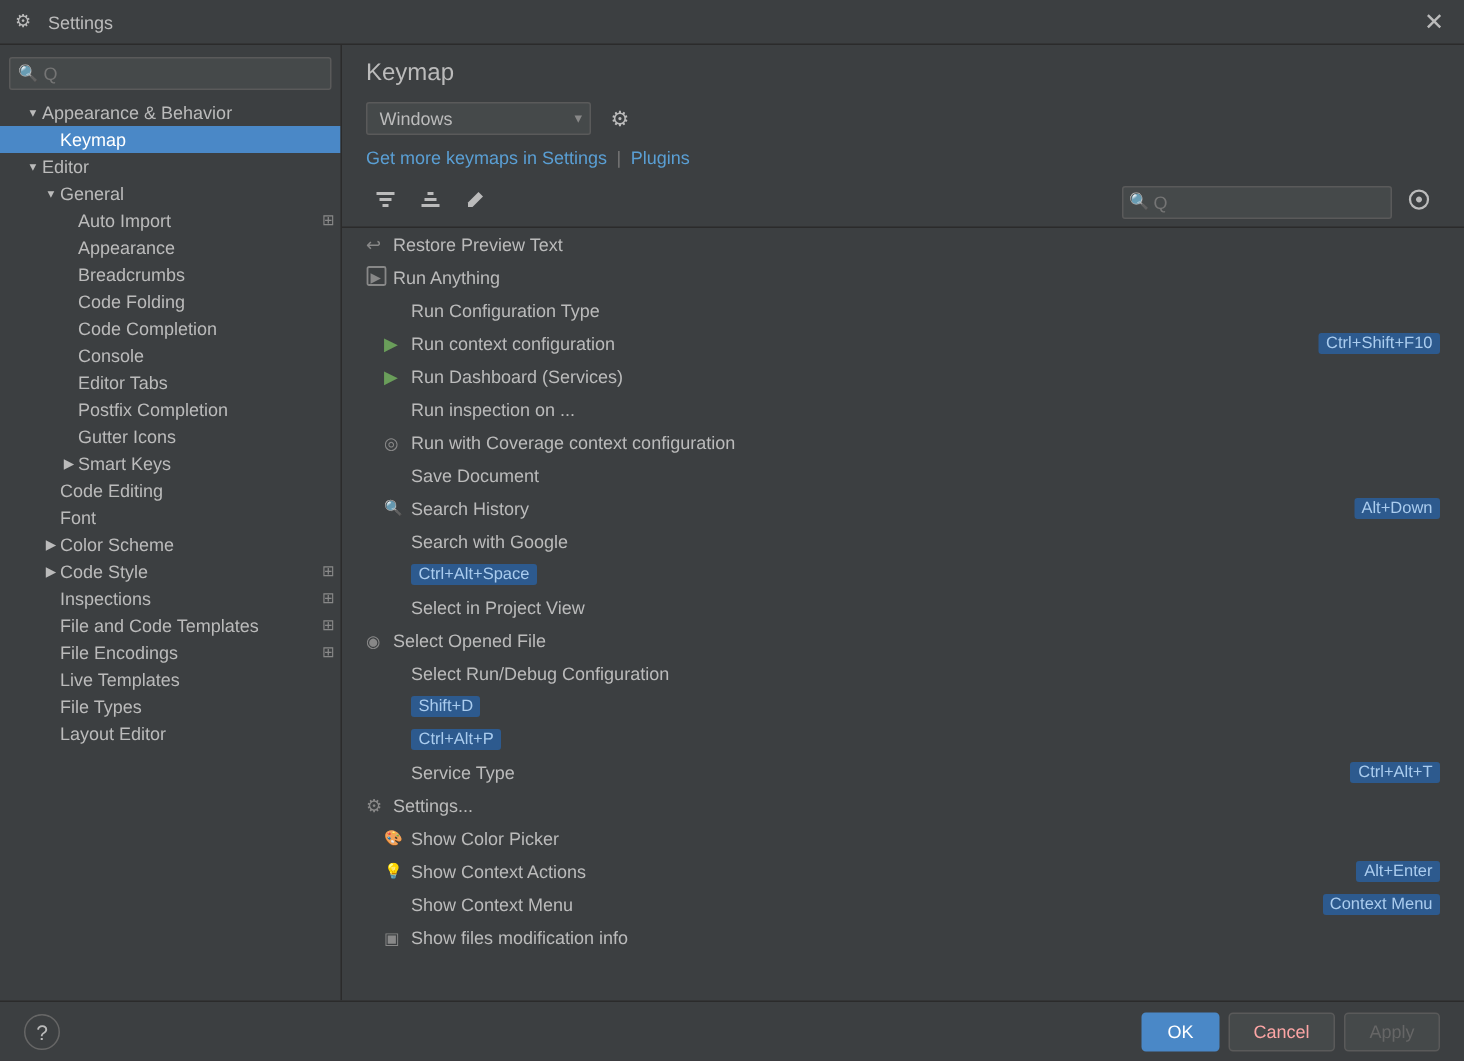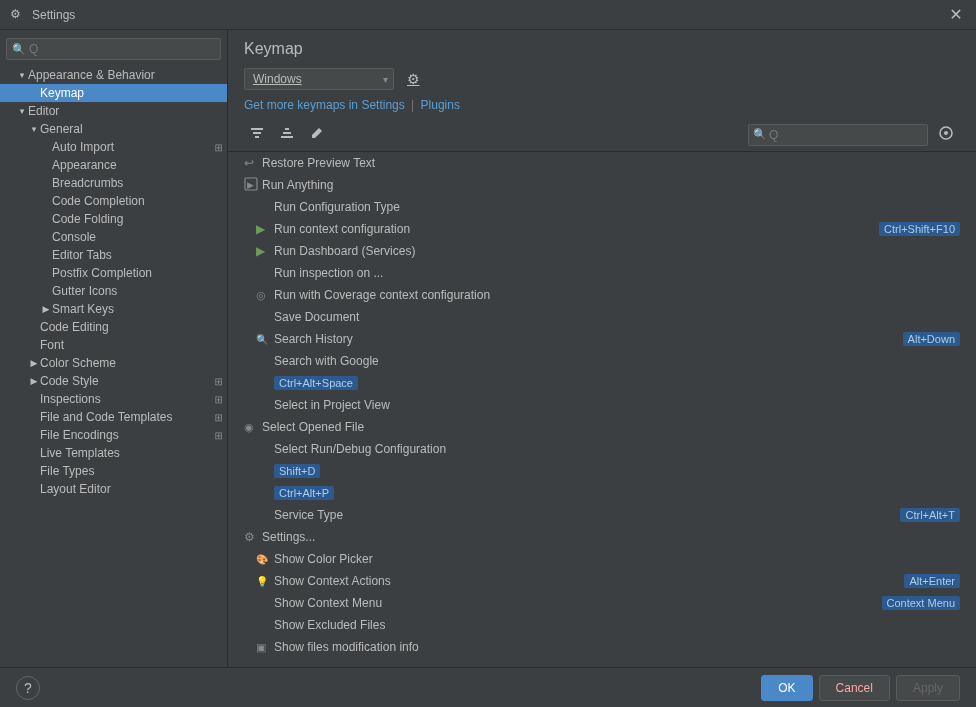--- a/index.html
+++ b/index.html
@@ -129,21 +129,20 @@
       font-weight: normal;
       color: #bbbbbb;
       flex-shrink: 0;
     }
     .panel-toolbar {
       padding: 6px 16px;
       display: flex;
       align-items: flex-end;
       gap: 8px;
       flex-shrink: 0;
-      text-decoration: underline;
     }
     .dropdown-container {
       position: relative;
       display: inline-flex;
       align-items: center;
     }
     .dropdown-select {
       background: #45494a;
       border: 1px solid #5a5a5a;
       border-radius: 2px;
@@ -361,25 +360,25 @@
       <div class="tree-item indent3">
         <span class="arrow"></span>
         <span class="label">Appearance</span>
       </div>
       <div class="tree-item indent3">
         <span class="arrow"></span>
         <span class="label">Breadcrumbs</span>
       </div>
       <div class="tree-item indent3">
         <span class="arrow"></span>
+        <span class="label">Code Folding</span>
+      </div>
+      <div class="tree-item indent3">
+        <span class="arrow"></span>
         <span class="label">Code Completion</span>
-      </div>
-      <div class="tree-item indent3">
-        <span class="arrow"></span>
-        <span class="label">Code Folding</span>
       </div>
       <div class="tree-item indent3">
         <span class="arrow"></span>
         <span class="label">Console</span>
       </div>
       <div class="tree-item indent3">
         <span class="arrow"></span>
         <span class="label">Editor Tabs</span>
       </div>
       <div class="tree-item indent3">
@@ -607,24 +606,20 @@
           <span class="row-label">Show Context Actions</span>
           <span class="row-shortcut">Alt+Enter</span>
         </div>
 
         <div class="keymap-row" style="padding-left:28px">
           <span class="row-icon"></span>
           <span class="row-label">Show Context Menu</span>
           <span class="row-shortcut">Context Menu</span>
         </div>
 
-        <div class="keymap-row" style="padding-left:28px">
-          <span class="row-icon"></span>
-          <span class="row-label">Show Excluded Files</span>
-        </div>
 
         <div class="keymap-row" style="padding-left:28px">
           <span class="row-icon" style="font-size:11px">▣</span>
           <span class="row-label">Show files modification info</span>
         </div>
 
       </div>
     </div>
   </div>
 

